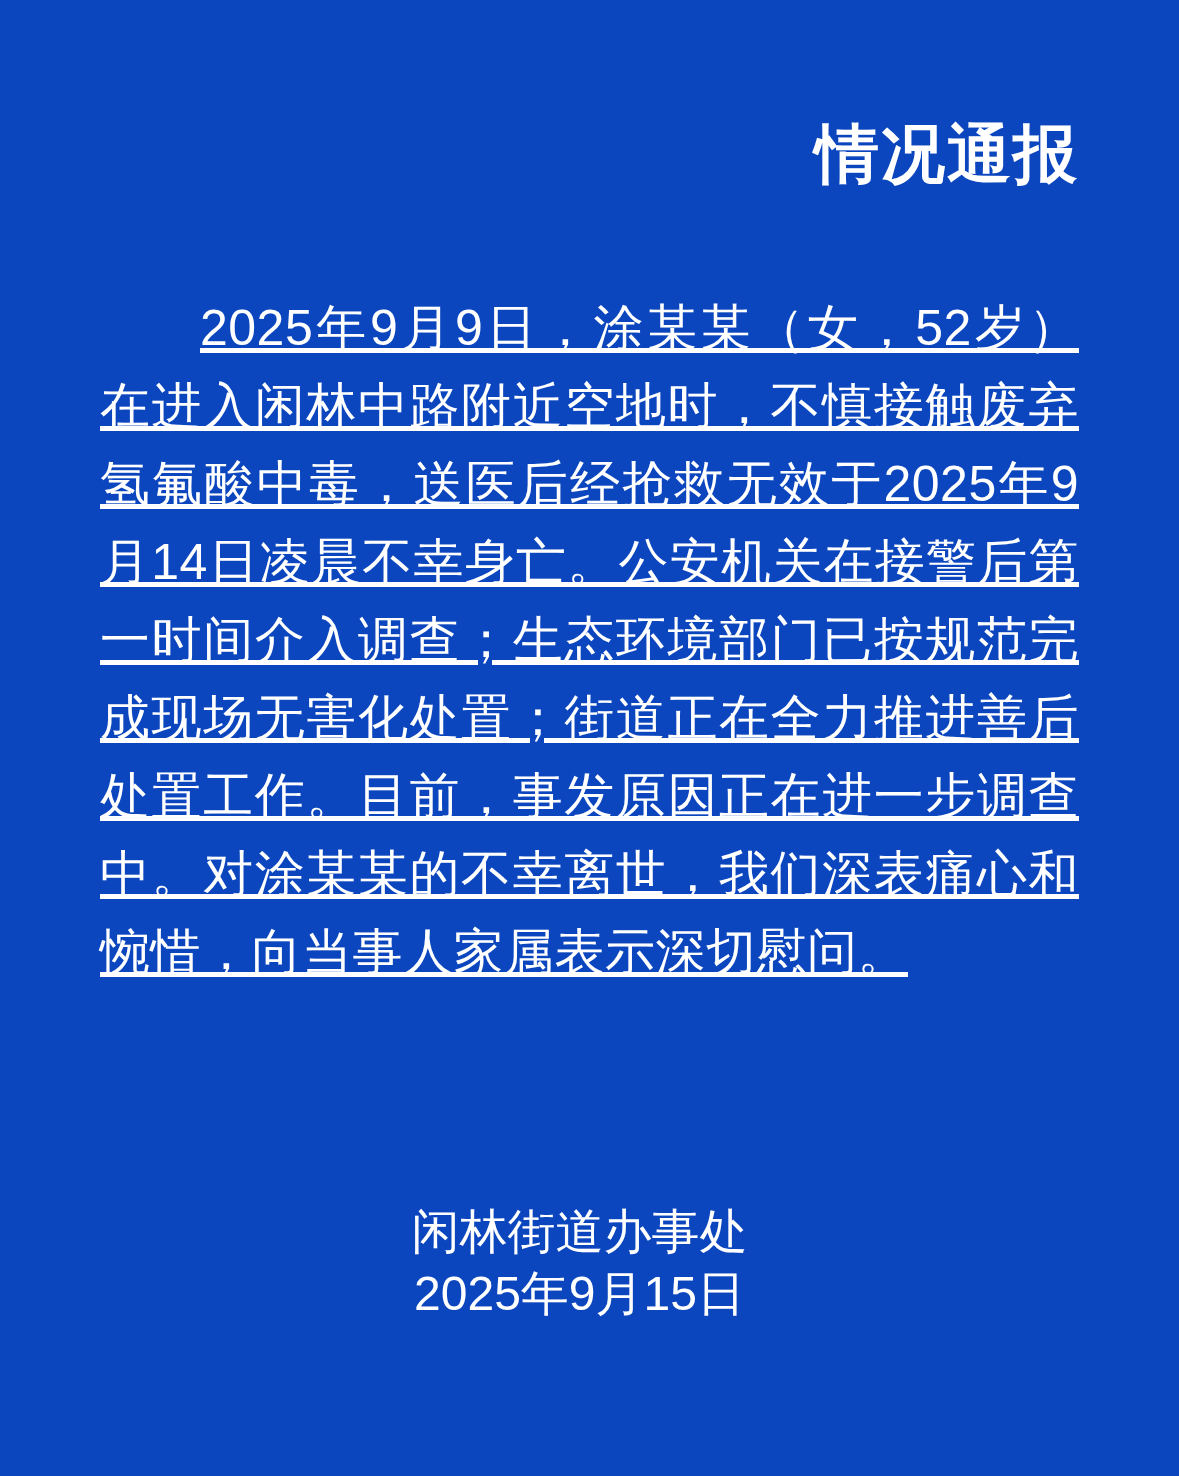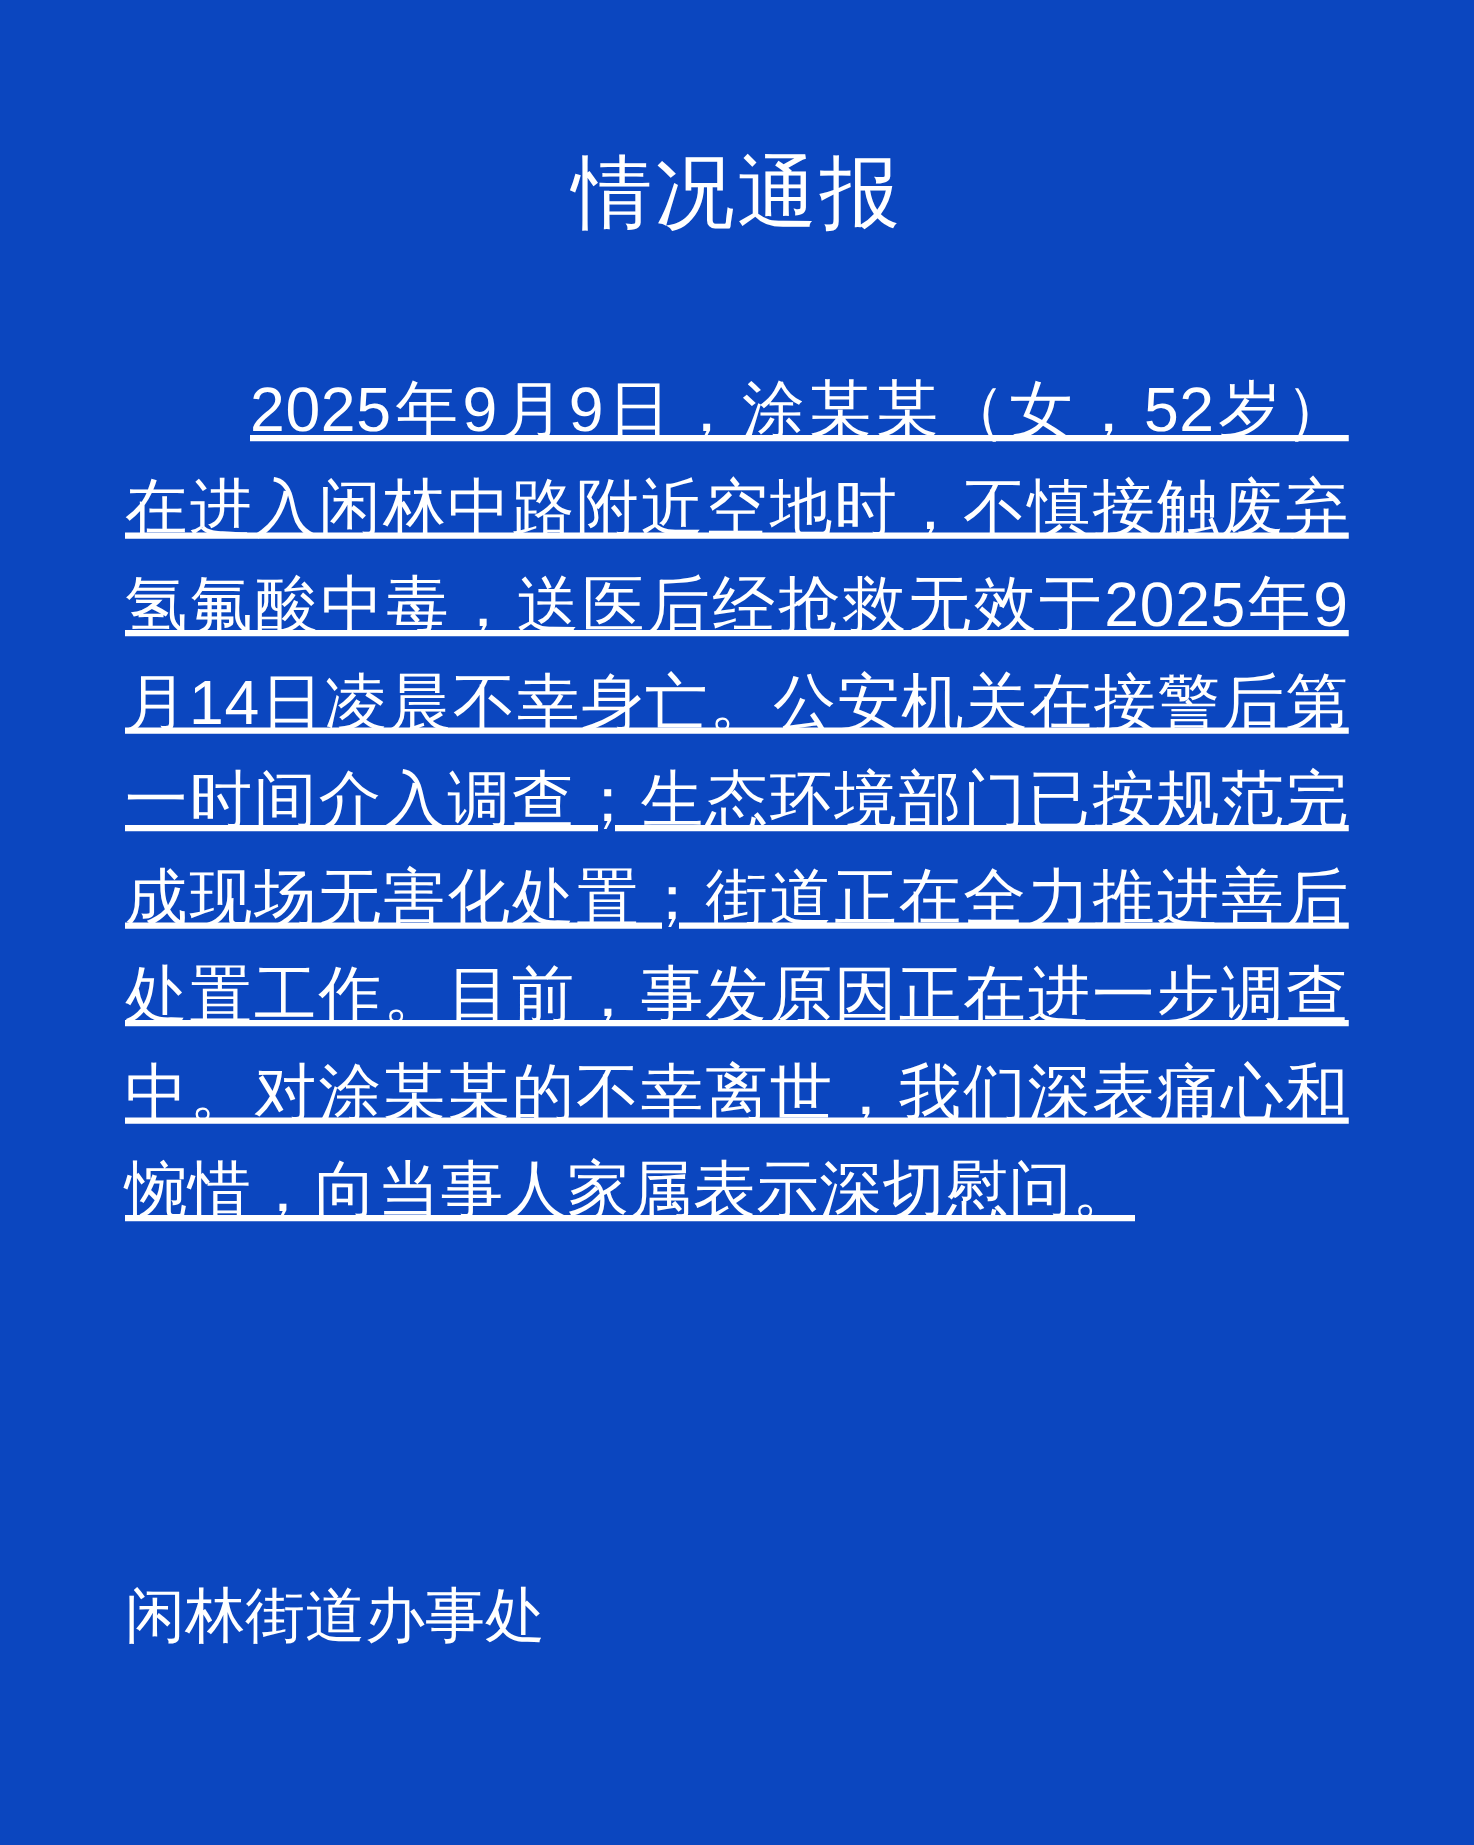--- a/index.html
+++ b/index.html
@@ -17,52 +17,53 @@
   .notice {
     position: relative;
     width: 1179px;
     height: 1476px;
     box-sizing: border-box;
     padding: 96px 100px 60px 100px;
     display: flex;
     flex-direction: column;
   }
   .notice-title {
-    text-align: center;
+    text-align: right;
     font-size: 64px;
-    font-weight: normal;
+    font-weight: bold;
     letter-spacing: 2px;
     line-height: 1.2;
     margin: 20px 0 46px 0;
   }
   .notice-body {
     font-size: 50px;
     line-height: 1.56;
     text-indent: 100px;
     letter-spacing: 0.5px;
     font-weight: 500;
     text-align: justify;
     text-justify: inter-ideograph;
     text-decoration: underline;
   }
   .signature {
     margin-top: auto;
-    text-align: left;
+    text-align: center;
     font-size: 48px;
     line-height: 1.28;
     font-weight: 500;
     padding-right: 20px;
     padding-bottom: 92px;
   }
   .signature div {
     white-space: nowrap;
   }
 </style>
 </head>
 <body>
 
 <div class="notice">
   <h1 class="notice-title">情况通报</h1>
   <p class="notice-body">2025年9月9日，涂某某（女，52岁）在进入闲林中路附近空地时，不慎接触废弃氢氟酸中毒，送医后经抢救无效于2025年9月14日凌晨不幸身亡。公安机关在接警后第一时间介入调查；生态环境部门已按规范完成现场无害化处置；街道正在全力推进善后处置工作。目前，事发原因正在进一步调查中。对涂某某的不幸离世，我们深表痛心和惋惜，向当事人家属表示深切慰问。</p>
   <div class="signature">
     <div>闲林街道办事处</div>
+    <div>2025年9月15日</div>
   </div>
 </div>
 
 </body></html>

